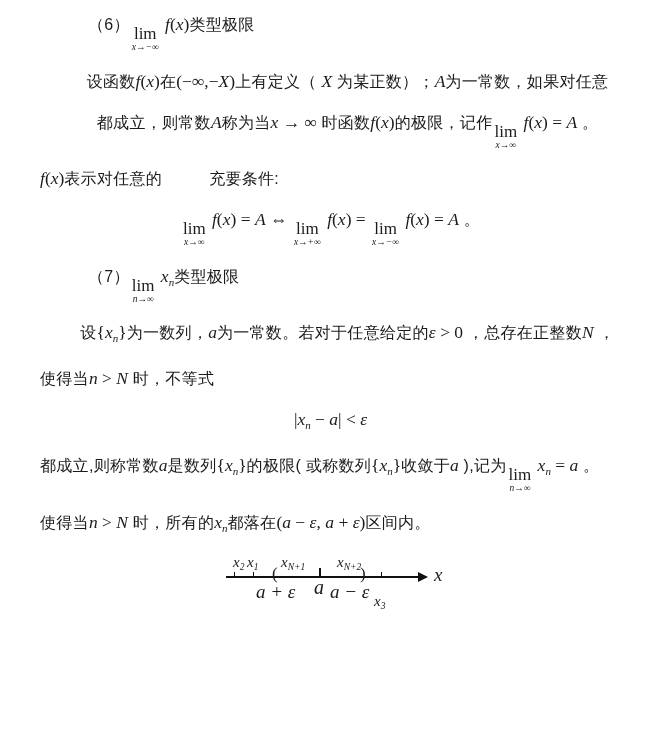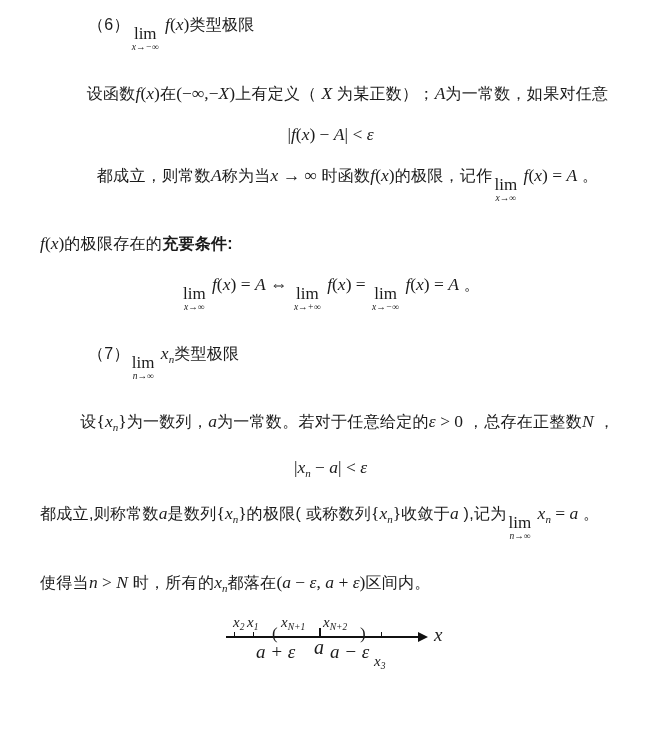--- a/index.html
+++ b/index.html
@@ -18,26 +18,26 @@
     white-space:nowrap;
     margin:0 0 16px 0;
     font-size:17px;
     min-height:24px;
     line-height:24px;
   }
   .indent { padding-left:34px;text-align:center; }
   .indent-head { padding-left:48px; }
   .center { text-align:center; }
   .cn  { font-size:16px; letter-spacing:0.3px; }
-  .b   { font-weight:bold; }
+  .b   { font-weight:normal;padding-left:47px; }
   .mi  { font-family:"Liberation Serif", serif; font-style:italic; font-size:17.5px; }
   .mr  { font-family:"Liberation Serif", serif; font-style:normal; font-size:17.5px; }
   .ms  { font-family:"Liberation Serif", serif; font-style:italic; font-size:11px; vertical-align:-4px; }
   .lim { display:inline-flex; flex-direction:column; align-items:center; line-height:1;
-         vertical-align:-9px; margin:12px 2px; }
+         vertical-align:-9px; margin:0 2px; }
   .limtop { font-family:"Liberation Serif", serif; font-size:17px; }
   .limsub { font-family:"Liberation Serif", serif; font-style:italic; font-size:9.5px; margin-top:1px; }
 
   
   .figure {
     position:relative;
     margin:6px 0 0 186px;
     width:260px; height:64px;
   }
   .fig-hline { position:absolute; left:0; top:20px; width:192px; height:2px; background:#111; }
@@ -59,57 +59,57 @@
 </head>
 <body>
 
 <div class="page">
   <div id="doc-body">
       <div class="line indent-head"><span class="cn">（6）</span><span class="lim">
           <span class="limtop">lim</span>
           <span class="limsub">x→−∞</span>
         </span><span class="mr"> </span><span class="mi">f</span><span class="mr">(</span><span class="mi">x</span><span class="mr">)</span><span class="cn">类型极限</span></div>
       <div class="line indent"><span class="cn">设函数</span><span class="mi">f</span><span class="mr">(</span><span class="mi">x</span><span class="mr">)</span><span class="cn">在</span><span class="mr">(−∞,−</span><span class="mi">X</span><span class="mr">)</span><span class="cn">上有定义（ </span><span class="mi">X</span><span class="cn"> 为某正数）；</span><span class="mi">A</span><span class="cn">为一常数，如果对任意</span></div>
-      <div class="line center"><span class="mr">|</span><span class="mi">f</span><span class="mr">(</span><span class="mi">x</span><span class="mr">) − </span><span class="mi">A</span><span class="mr">| &lt; </span><span class="mi">ε</span></div>
       <div class="line indent"><span class="cn">都成立，则常数</span><span class="mi">A</span><span class="cn">称为当</span><span class="mi">x</span><span class="mr"> → ∞ </span><span class="cn">时函数</span><span class="mi">f</span><span class="mr">(</span><span class="mi">x</span><span class="mr">)</span><span class="cn">的极限，记作</span><span class="lim">
           <span class="limtop">lim</span>
           <span class="limsub">x→∞</span>
         </span><span class="mi"> f</span><span class="mr">(</span><span class="mi">x</span><span class="mr">) = </span><span class="mi">A</span><span class="cn"> 。</span></div>
-      <div class="line flush"><span class="mi">f</span><span class="mr">(</span><span class="mi">x</span><span class="mr">)</span><span class="cn">的极限存在的</span><span class="cn b">充要条件:</span></div>
+      <div class="line flush"><span class="mi">f</span><span class="mr">(</span><span class="mi">x</span><span class="mr">)</span><span class="cn">表示对任意的</span><span class="cn b">充要条件:</span></div>
       <div class="line center"><span class="lim">
           <span class="limtop">lim</span>
           <span class="limsub">x→∞</span>
         </span><span class="mi"> f</span><span class="mr">(</span><span class="mi">x</span><span class="mr">) = </span><span class="mi">A</span><span class="mr"> ⇔ </span><span class="lim">
           <span class="limtop">lim</span>
           <span class="limsub">x→+∞</span>
         </span><span class="mi"> f</span><span class="mr">(</span><span class="mi">x</span><span class="mr">) = </span><span class="lim">
           <span class="limtop">lim</span>
           <span class="limsub">x→−∞</span>
         </span><span class="mi"> f</span><span class="mr">(</span><span class="mi">x</span><span class="mr">) = </span><span class="mi">A</span><span class="cn"> 。</span></div>
       <div class="line indent-head"><span class="cn">（7）</span><span class="lim">
           <span class="limtop">lim</span>
           <span class="limsub">n→∞</span>
         </span><span class="mi"><span> x</span><span class="ms">n</span></span><span class="cn">类型极限</span></div>
       <div class="line indent"><span class="cn">设</span><span class="mr">{</span><span class="mi"><span>x</span><span class="ms">n</span></span><span class="mr">}</span><span class="cn">为一数列，</span><span class="mi">a</span><span class="cn">为一常数。若对于任意给定的</span><span class="mi">ε</span><span class="mr"> &gt; 0</span><span class="cn"> ，总存在正整数</span><span class="mi">N</span><span class="cn"> ，</span></div>
+      <div class="line flush"><span class="cn">使得当</span><span class="mi">n</span><span class="mr"> &gt; </span><span class="mi">N</span><span class="cn"> 时，不等式</span></div>
       <div class="line center"><span class="mr">|</span><span class="mi"><span>x</span><span class="ms">n</span></span><span class="mr"> − </span><span class="mi">a</span><span class="mr">| &lt; </span><span class="mi">ε</span></div>
       <div class="line flush"><span class="cn">都成立,则称常数</span><span class="mi">a</span><span class="cn">是数列</span><span class="mr">{</span><span class="mi"><span>x</span><span class="ms">n</span></span><span class="mr">}</span><span class="cn">的极限( 或称数列</span><span class="mr">{</span><span class="mi"><span>x</span><span class="ms">n</span></span><span class="mr">}</span><span class="cn">收敛于</span><span class="mi">a</span><span class="cn"> ),记为</span><span class="lim">
           <span class="limtop">lim</span>
           <span class="limsub">n→∞</span>
         </span><span class="mi"><span> x</span><span class="ms">n</span></span><span class="mr"> = </span><span class="mi">a</span><span class="cn"> 。</span></div>
       <div class="line flush"><span class="cn">使得当</span><span class="mi">n</span><span class="mr"> &gt; </span><span class="mi">N</span><span class="cn"> 时，所有的</span><span class="mi"><span>x</span><span class="ms">n</span></span><span class="cn">都落在</span><span class="mr">(</span><span class="mi">a</span><span class="mr"> − </span><span class="mi">ε</span><span class="mr">, </span><span class="mi">a</span><span class="mr"> + </span><span class="mi">ε</span><span class="mr">)</span><span class="cn">区间内。</span></div>
     </div>
 
   <div class="figure" id="figure4">
     <div class="fig-hline"></div>
     <div class="fig-arrow"></div>
     <span class="fig-axis">x</span>
   <span class="fig-pt" style="left: 21px;"><span>x</span><span class="ms">1</span></span>
       <span class="fig-pt" style="left: 7px;"><span>x</span><span class="ms">2</span></span>
       <span class="fig-pt" style="left: 55px;"><span>x</span><span class="ms">N+1</span></span>
-      <span class="fig-pt" style="left: 97px;"><span>x</span><span class="ms">N+2</span></span>
+      <span class="fig-pt" style="left: 111px;"><span>x</span><span class="ms">N+2</span></span>
       <span class="fig-pt" style="left: 148px; margin-top: 39px;"><span>x</span><span class="ms">3</span></span>
       <span class="fig-paren" style="left: 46px;">(</span>
       <span class="fig-paren" style="left: 134px;">)</span>
       <div class="fig-tick" style="left: 8px;"></div>
       <div class="fig-tick" style="left: 27px;"></div>
       <div class="fig-tick" style="left: 155px;"></div>
       <div class="fig-tick mid" style="left: 93px;"></div>
       <span class="fig-below" style="left: 30px;">a + ε</span>
       <span class="fig-below ctr" style="left: 88px;">a</span>
       <span class="fig-below" style="left: 104px;">a − ε</span>

